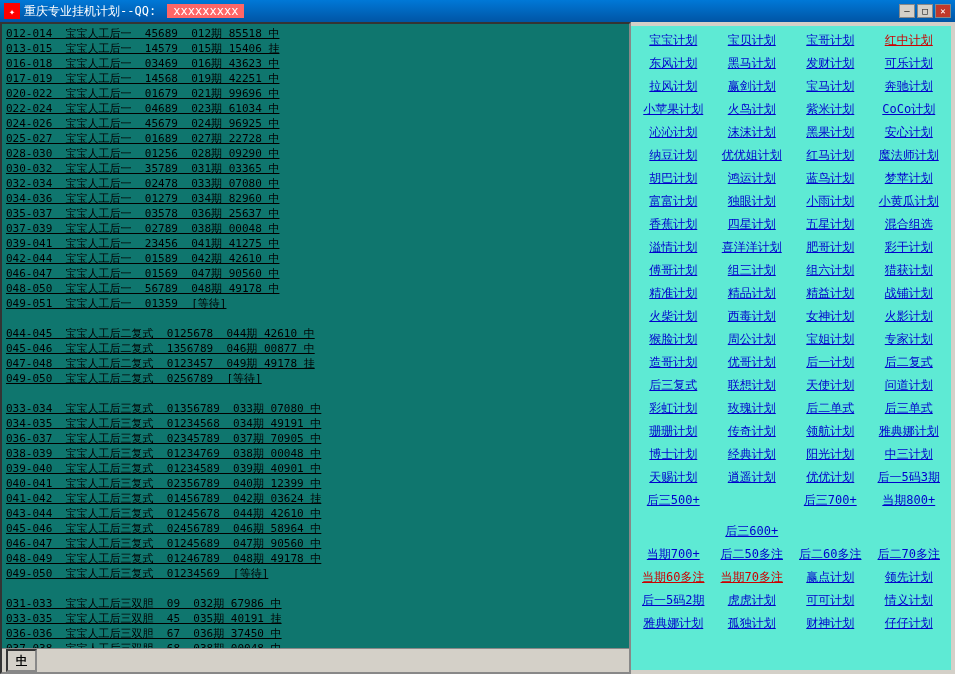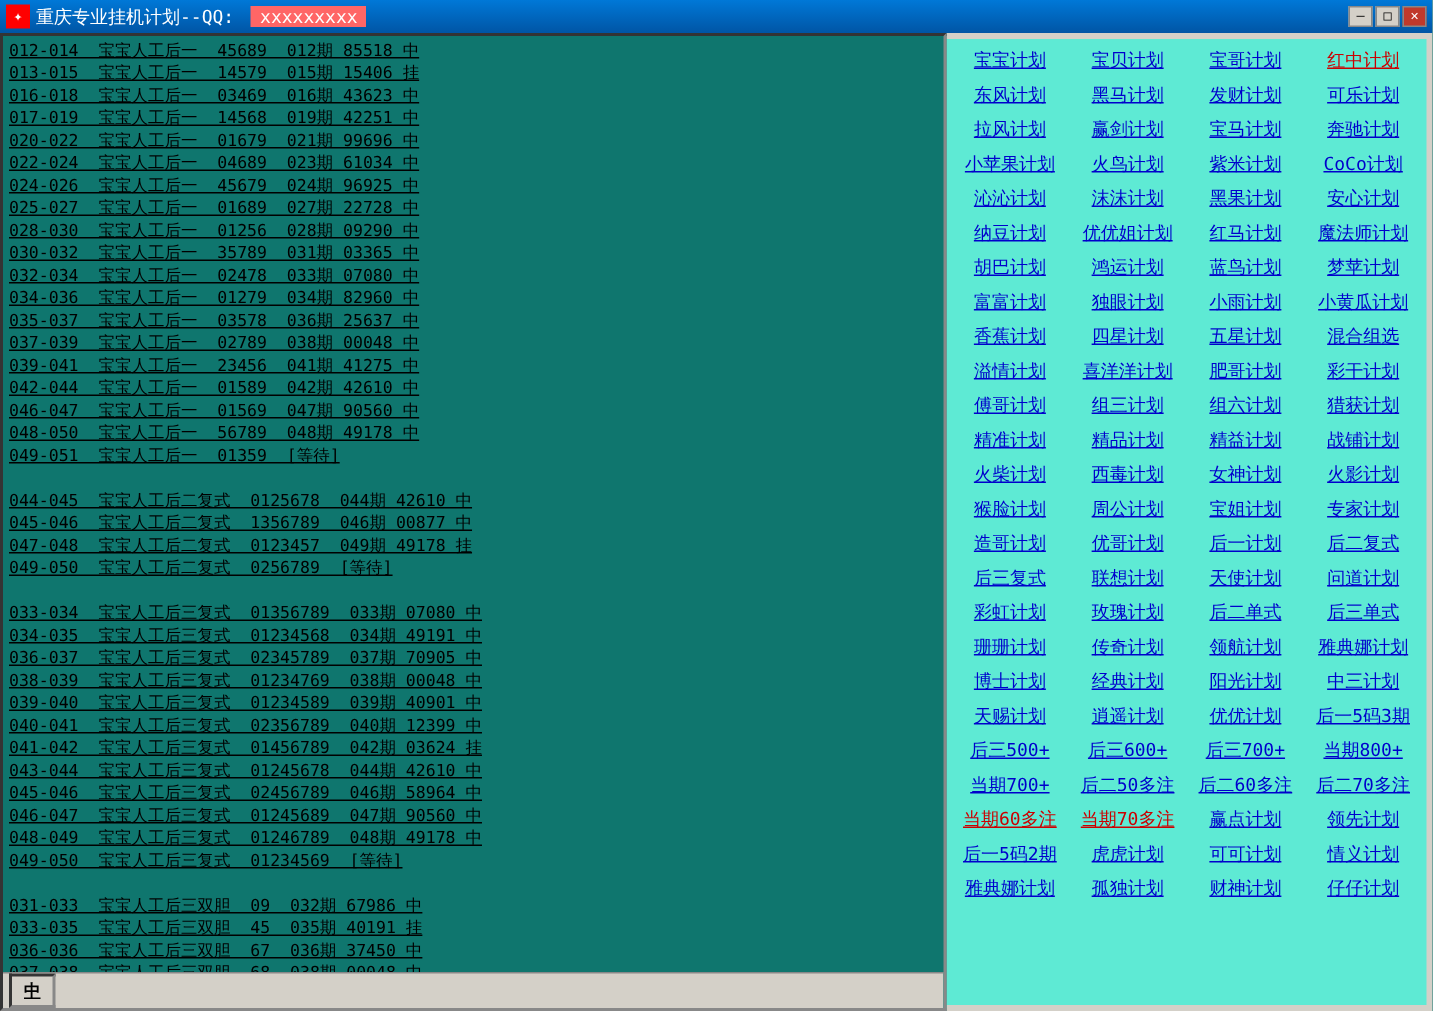--- a/index.html
+++ b/index.html
@@ -301,21 +301,21 @@
         <span class="link-item" style="color: rgb(0, 0, 204); text-decoration: underline;">雅典娜计划</span>
         <span class="link-item" style="color: rgb(0, 0, 204); text-decoration: underline;">博士计划</span>
         <span class="link-item" style="color: rgb(0, 0, 204); text-decoration: underline;">经典计划</span>
         <span class="link-item" style="color: rgb(0, 0, 204); text-decoration: underline;">阳光计划</span>
         <span class="link-item" style="color: rgb(0, 0, 204); text-decoration: underline;">中三计划</span>
         <span class="link-item" style="color: rgb(0, 0, 204); text-decoration: underline;">天赐计划</span>
         <span class="link-item" style="color: rgb(0, 0, 204); text-decoration: underline;">逍遥计划</span>
         <span class="link-item" style="color: rgb(0, 0, 204); text-decoration: underline;">优优计划</span>
         <span class="link-item" style="color: rgb(0, 0, 204); text-decoration: underline;">后一5码3期</span>
         <span class="link-item" style="color: rgb(0, 0, 204); text-decoration: underline;">后三500+</span>
-        <span class="link-item" style="color: rgb(0, 0, 204); text-decoration: underline;">后三600+</span>
+        <span class="link-item" style="color: rgb(0, 0, 204); text-decoration: underline; margin-top: 31px;">后三600+</span>
         <span class="link-item" style="color: rgb(0, 0, 204); text-decoration: underline;">后三700+</span>
         <span class="link-item" style="color: rgb(0, 0, 204); text-decoration: underline;">当期800+</span>
         <span class="link-item" style="color: rgb(0, 0, 204); text-decoration: underline;">当期700+</span>
         <span class="link-item" style="color: rgb(0, 0, 204); text-decoration: underline;">后二50多注</span>
         <span class="link-item" style="color: rgb(0, 0, 204); text-decoration: underline;">后二60多注</span>
         <span class="link-item" style="color: rgb(0, 0, 204); text-decoration: underline;">后二70多注</span>
         <span class="link-item" style="color: rgb(204, 0, 0); text-decoration: underline;">当期60多注</span>
         <span class="link-item" style="color: rgb(204, 0, 0); text-decoration: underline;">当期70多注</span>
         <span class="link-item" style="color: rgb(0, 0, 204); text-decoration: underline;">赢点计划</span>
         <span class="link-item" style="color: rgb(0, 0, 204); text-decoration: underline;">领先计划</span>

